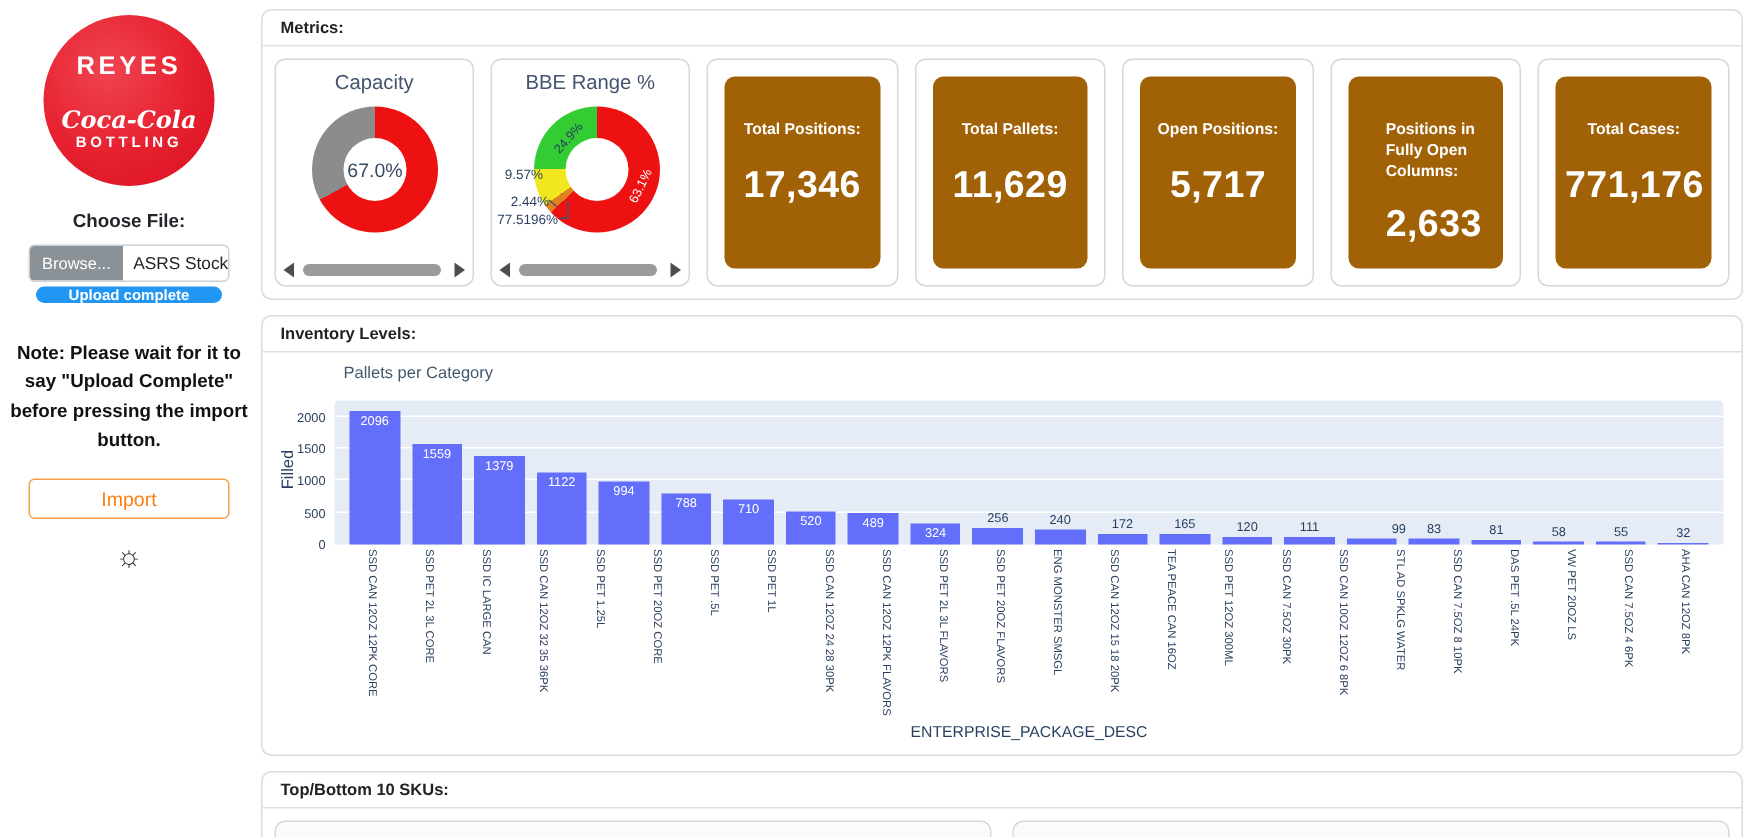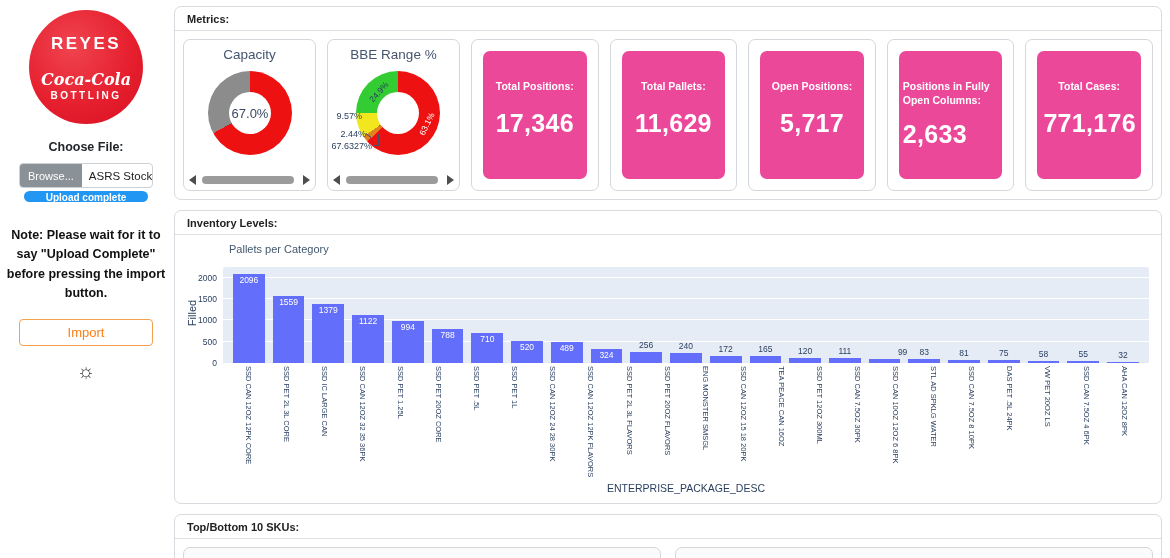--- a/index.html
+++ b/index.html
@@ -44,24 +44,24 @@
   .pie-lab.white{color:#fff}
   .lead-a{position:absolute;left:37px;top:95px;width:7px;height:1px;background:#42526e;transform:rotate(38deg);z-index:2}
   .lead-b{position:absolute;left:45px;top:94px;width:6px;height:12px;border-right:1px solid #42526e;border-bottom:1px solid #42526e;z-index:2}
   .hscroll{position:absolute;bottom:5px;left:5px;right:5px;height:10px;display:flex;align-items:center;gap:2px}
   .tri-l{width:0;height:0;border-top:5px solid transparent;border-bottom:5px solid transparent;border-right:7px solid #4d4d4d}
   .tri-r{width:0;height:0;border-top:5px solid transparent;border-bottom:5px solid transparent;border-left:7px solid #4d4d4d}
   .track{flex:1;height:8px;position:relative}
   .thumb{position:absolute;left:4px;right:7px;top:0;height:8px;background:#9b9b9b;border-radius:4px}
 
   .metric-card{flex:1;min-width:0;height:152px;border:1px solid #d4d7db;border-radius:7px;background:#fff;padding:11px}
-  .metric-red{height:100%;background:#ec4899;border-radius:7px;color:#fff;text-align:center;padding:28px 6px 0}
+  .metric-red{height:100%;background:#a16207;border-radius:7px;color:#fff;text-align:center;padding:28px 6px 0}
   .metric-label{font-size:10.5px;font-weight:bold;line-height:1.35}
   .metric-value{font-size:25px;font-weight:bold;margin-top:16px;letter-spacing:.3px}
-  .metric-card.left .metric-red{text-align:left;padding-left:4px}
+  .metric-card.left .metric-red{text-align:left;padding-left:25px}
   .metric-card.left .metric-value{margin-top:13px}
 
   
   .chart-body{height:268px;position:relative;padding:0}
   .chart-title{position:absolute;left:54px;top:8px;font-size:11px;color:#42586e}
   .ylab{position:absolute;left:17px;top:78px;transform:translate(-50%,-50%) rotate(-90deg);font-size:11px;color:#2a3f5f}
   .plot-wrap{position:absolute;left:48px;right:12px;top:32px}
   .plot{height:96px;background:#E5ECF6;position:relative;display:flex;align-items:flex-end;padding:0 6px;border-radius:3px 3px 0 0}
   .grid{position:absolute;left:0;right:0;height:1px;background:#fff}
   .ytick{position:absolute;right:calc(100% + 6px);font-size:8.5px;color:#2a3f5f;transform:translateY(50%)}
@@ -120,21 +120,21 @@
           </div>
         </div>
 
         <div class="mini-card">
           <div class="mini-title">BBE Range %</div>
           <div class="donut" style="left: 28px; background: conic-gradient(rgb(238, 17, 17) 0%, rgb(238, 17, 17) 63.1%, rgb(224, 130, 30) 63.1%, rgb(224, 130, 30) 65.54%, rgb(139, 90, 31) 65.54%, rgb(139, 90, 31) 65.5486%, rgb(242, 231, 31) 65.5486%, rgb(242, 231, 31) 75.1186%, rgb(51, 204, 51) 75.1186%, rgb(51, 204, 51) 100%);"></div>
           <div class="pie-lab white" style="left:99px;top:84px;transform:translate(-50%,-50%) rotate(-64deg)">63.1%</div>
           <div class="pie-lab" style="left:51px;top:52px;transform:translate(-50%,-50%) rotate(-48deg)">24.9%</div>
           <div class="pie-lab" style="left:2px;top:72px;width:32px;text-align:right;font-size:9px">9.57%</div>
           <div class="pie-lab" style="left:8px;top:90px;width:30px;text-align:right;font-size:9px">2.44%</div>
-          <div class="pie-lab" style="left:2px;top:102px;width:42px;text-align:right;font-size:9px">67.6327%</div>
+          <div class="pie-lab" style="left:2px;top:102px;width:42px;text-align:right;font-size:9px">77.5196%</div>
           <div class="lead-a"></div>
           <div class="lead-b"></div>
           <div class="hscroll">
             <div class="tri-l"></div>
             <div class="track">
                 <div class="thumb"></div>
               </div>
             <div class="tri-r"></div>
           </div>
         </div>
@@ -259,24 +259,20 @@
               </div>
               <div class="slot">
                 <div class="bar" style="height: 3.54133px;"></div>
                 <div class="val out" style="bottom: 5.54133px;">83</div>
               </div>
               <div class="slot">
                 <div class="bar" style="height: 3.456px;"></div>
                 <div class="val out" style="bottom: 5.456px;">81</div>
               </div>
               <div class="slot">
-                <div class="bar" style="height: 3.2px;"></div>
-                <div class="val out" style="bottom: 5.2px;">75</div>
-              </div>
-              <div class="slot">
                 <div class="bar" style="height: 2.47467px;"></div>
                 <div class="val out" style="bottom: 4.47467px;">58</div>
               </div>
               <div class="slot">
                 <div class="bar" style="height: 2.34667px;"></div>
                 <div class="val out" style="bottom: 4.34667px;">55</div>
               </div>
               <div class="slot">
                 <div class="bar" style="height: 1.36533px;"></div>
                 <div class="val out" style="bottom: 3.36533px;">32</div>

